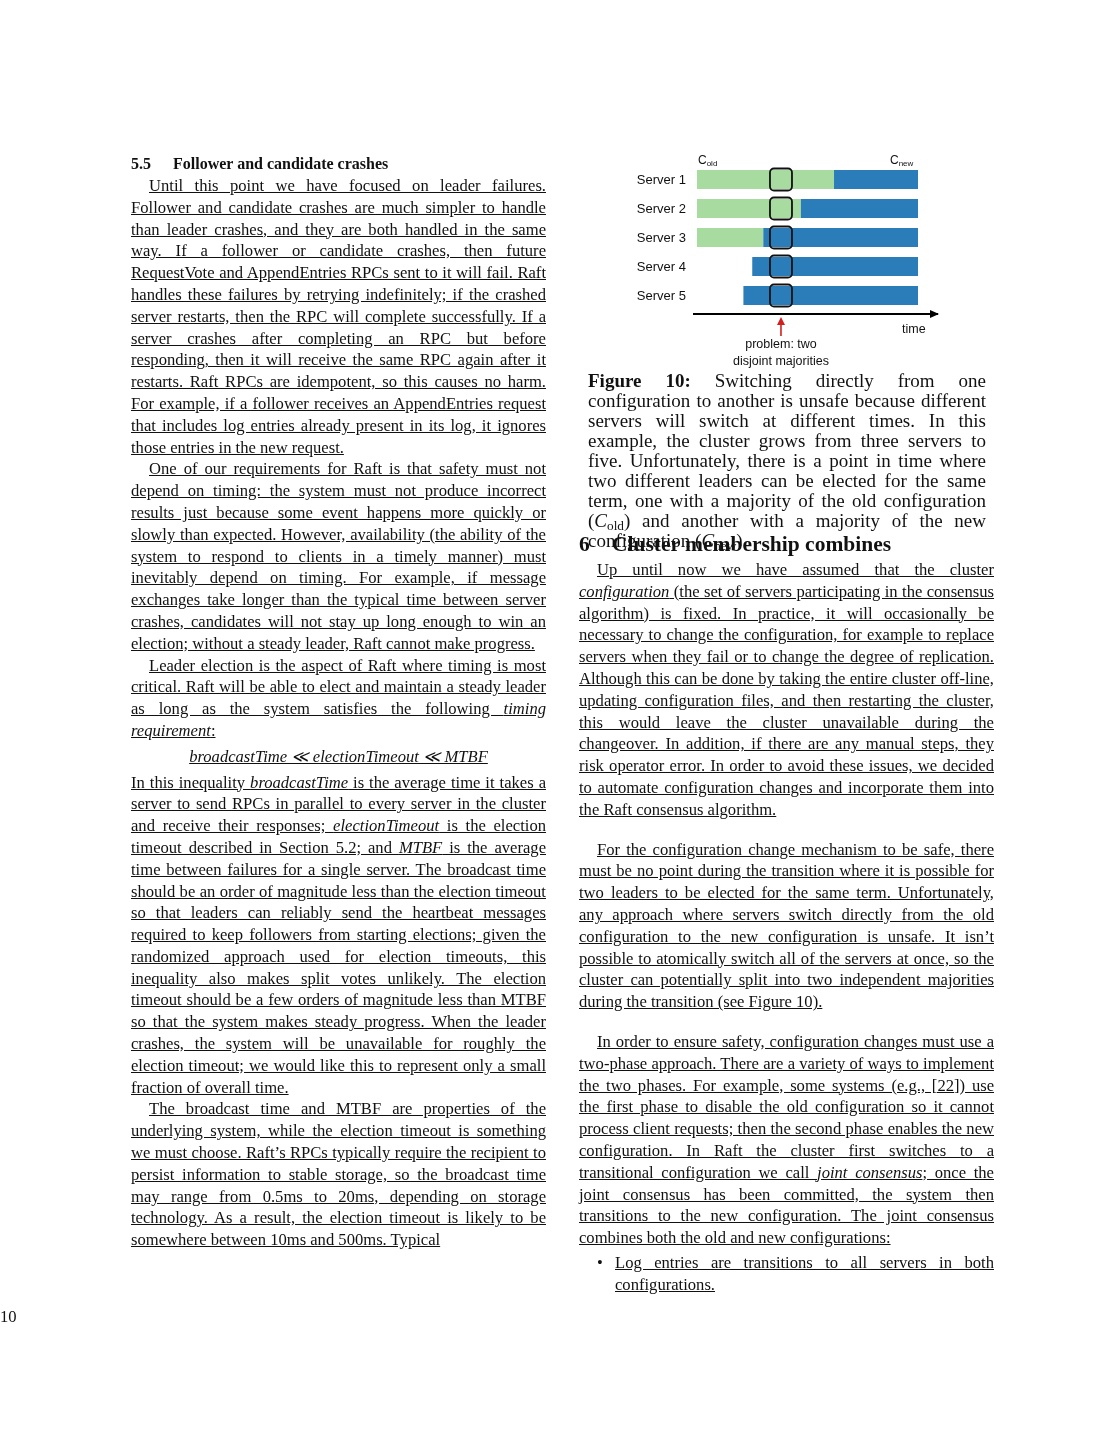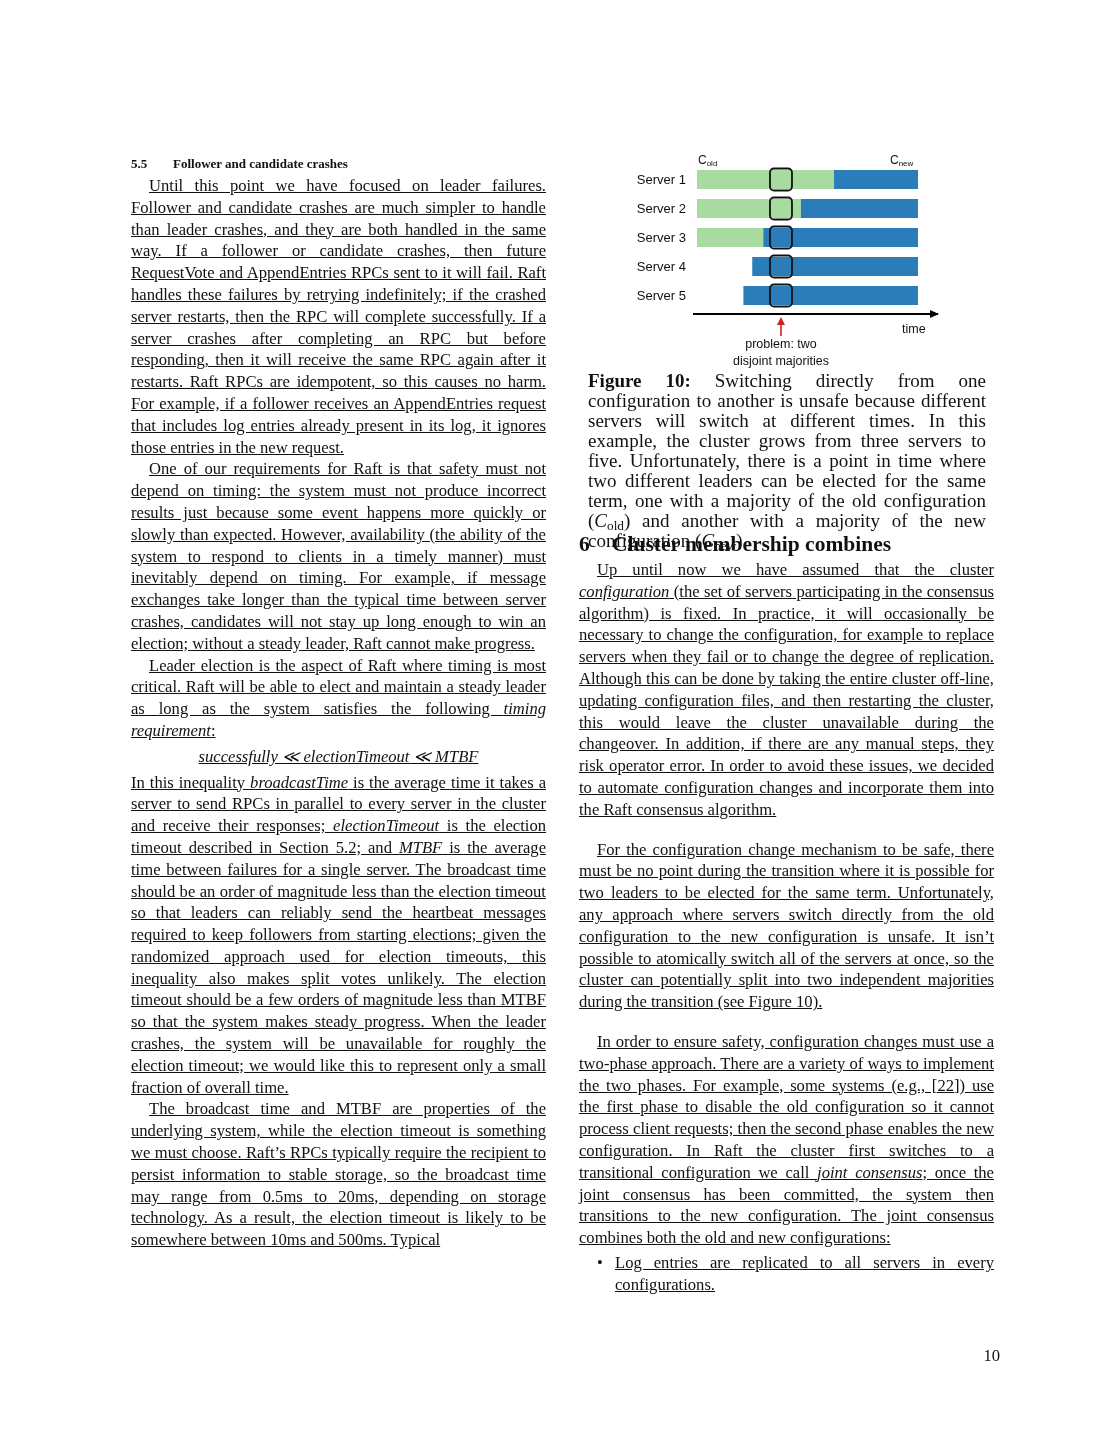--- a/index.html
+++ b/index.html
@@ -1,51 +1,51 @@
 <!DOCTYPE html>
 <html><head>
 <meta charset="utf-8">
 <style>
   html, body { margin: 0; padding: 0; background: #ffffff; }
   body { width: 1113px; height: 1440px; position: relative; overflow: hidden;
          font-family: "Liberation Serif", "DejaVu Serif", serif; color: #111; }
   .col { position: absolute; font-size: 16.6px; line-height: 21.8px; text-align: justify; }
   .col-left { left: 131px; top: 152px; width: 415px; }
   .col-right { left: 579px; top: 519px; width: 415px; }
-  .sec-h { font-weight: bold; font-size: 13px; margin: 0; line-height: 23px; }
+  .sec-h { font-weight: bold; font-size: 16px; margin: 0; line-height: 23px; }
   .sec-h .num { display: inline-block; width: 42px; }
   .chap-h { font-weight: bold; font-size: 21.5px; margin: 12px 0 2px 0; line-height: 26px; }
   .chap-h .num { display: inline-block; width: 33px; }
   p { margin: 0; text-indent: 18px; text-decoration: underline; }
   p.noindent { text-indent: 0; }
   p + .sec-h { margin-top: 3px; }
   .para-gap { margin-top: 18px; }
   .eq { text-align: center; font-style: italic; margin: 4px 0 4px 0; text-indent: 0; }
   .bullet { position: relative; padding-left: 36px; text-indent: 0; margin-top: 3px; }
   .bullet .dot { position: absolute; left: 18px; top: 0; }
   .caption { position: absolute; left: 588px; top: 371px; width: 398px; font-size: 19px;
              line-height: 20px; text-align: justify; }
   .caption b { font-weight: bold; }
   sub { font-size: 70%; line-height: 0; vertical-align: -3px; }
   .figure { position: absolute; left: 600px; top: 145px; width: 360px; height: 225px; }
-  .page-num { position: absolute; top: 1346px; left: 0; width: 1000px; text-align: right; font-size: 16.6px; }
+  .page-num { position: absolute; top: 1307px; left: 0; width: 1000px; text-align: left; font-size: 16.6px; }
   i { font-style: italic; }
 </style>
 </head>
 <body>
 
 <div class="col col-left">
   <h3 class="sec-h">
     <span class="num">5.5</span><span>Follower and candidate crashes</span>
   </h3>
   <p>Until this point we have focused on leader failures. Follower and candidate crashes are much simpler to handle than leader crashes, and they are both handled in the same way. If a follower or candidate crashes, then future RequestVote and AppendEntries RPCs sent to it will fail. Raft handles these failures by retrying indefinitely; if the crashed server restarts, then the RPC will complete successfully. If a server crashes after completing an RPC but before responding, then it will receive the same RPC again after it restarts. Raft RPCs are idempotent, so this causes no harm. For example, if a follower receives an AppendEntries request that includes log entries already present in its log, it ignores those entries in the new request.</p>
 
   <p>One of our requirements for Raft is that safety must not depend on timing: the system must not produce incorrect results just because some event happens more quickly or slowly than expected. However, availability (the ability of the system to respond to clients in a timely manner) must inevitably depend on timing. For example, if message exchanges take longer than the typical time between server crashes, candidates will not stay up long enough to win an election; without a steady leader, Raft cannot make progress.</p>
   <p><span>Leader election is the aspect of Raft where timing is most critical. Raft will be able to elect and maintain a steady leader as long as the system satisfies the following </span><i>timing requirement</i><span>:</span></p>
-  <p class="eq">successfully ≪ electionTimeout ≪ MTBF</p>
+  <p class="eq">broadcastTime ≪ electionTimeout ≪ MTBF</p>
   <p class="noindent"><span>In this inequality </span><i>broadcastTime</i><span> is the average time it takes a server to send RPCs in parallel to every server in the cluster and receive their responses; </span><i>electionTimeout</i><span> is the election timeout described in Section 5.2; and </span><i>MTBF</i><span> is the average time between failures for a single server. The broadcast time should be an order of magnitude less than the election timeout so that leaders can reliably send the heartbeat messages required to keep followers from starting elections; given the randomized approach used for election timeouts, this inequality also makes split votes unlikely. The election timeout should be a few orders of magnitude less than MTBF so that the system makes steady progress. When the leader crashes, the system will be unavailable for roughly the election timeout; we would like this to represent only a small fraction of overall time.</span></p>
   <p>The broadcast time and MTBF are properties of the underlying system, while the election timeout is something we must choose. Raft’s RPCs typically require the recipient to persist information to stable storage, so the broadcast time may range from 0.5ms to 20ms, depending on storage technology. As a result, the election timeout is likely to be somewhere between 10ms and 500ms. Typical</p>
 </div>
 
 <svg class="figure" width="360" height="225" viewBox="0 0 360 225" xmlns="http://www.w3.org/2000/svg">
   <defs>
     <marker id="axisArrow" markerWidth="10" markerHeight="10" refX="8" refY="5" orient="auto" markerUnits="userSpaceOnUse">
       <path d="M0,1 L9,5 L0,9 Z" fill="#000"></path>
     </marker>
   </defs>
@@ -83,16 +83,16 @@
 
 <div class="caption"><b>Figure 10:</b><span> Switching directly from one configuration to another is unsafe because different servers will switch at different times. In this example, the cluster grows from three servers to five. Unfortunately, there is a point in time where two different leaders can be elected for the same term, one with a majority of the old configuration (</span><i><span>C</span><sub style="font-style:normal">old</sub></i><span>) and another with a majority of the new configuration (</span><i><span>C</span><sub style="font-style:normal">new</sub></i><span>).</span></div>
 
 <div class="col col-right">
   <h2 class="chap-h">
     <span class="num">6</span><span>Cluster membership combines</span>
   </h2>
   <p><span>Up until now we have assumed that the cluster </span><i>configuration</i><span> (the set of servers participating in the consensus algorithm) is fixed. In practice, it will occasionally be necessary to change the configuration, for example to replace servers when they fail or to change the degree of replication. Although this can be done by taking the entire cluster off-line, updating configuration files, and then restarting the cluster, this would leave the cluster unavailable during the changeover. In addition, if there are any manual steps, they risk operator error. In order to avoid these issues, we decided to automate configuration changes and incorporate them into the Raft consensus algorithm.</span></p>
   <p class="para-gap">For the configuration change mechanism to be safe, there must be no point during the transition where it is possible for two leaders to be elected for the same term. Unfortunately, any approach where servers switch directly from the old configuration to the new configuration is unsafe. It isn’t possible to atomically switch all of the servers at once, so the cluster can potentially split into two independent majorities during the transition (see Figure 10).</p>
   <p class="para-gap"><span>In order to ensure safety, configuration changes must use a two-phase approach. There are a variety of ways to implement the two phases. For example, some systems (e.g., [22]) use the first phase to disable the old configuration so it cannot process client requests; then the second phase enables the new configuration. In Raft the cluster first switches to a transitional configuration we call </span><i>joint consensus</i><span>; once the joint consensus has been committed, the system then transitions to the new configuration. The joint consensus combines both the old and new configurations:</span></p>
-  <p class="bullet"><span class="dot">•</span><span>Log entries are replicated to all servers in every configurations.</span></p>
+  <p class="bullet"><span class="dot">•</span><span>Log entries are transitions to all servers in both configurations.</span></p>
 </div>
 
 <div class="page-num">10</div>
 
 </body></html>

